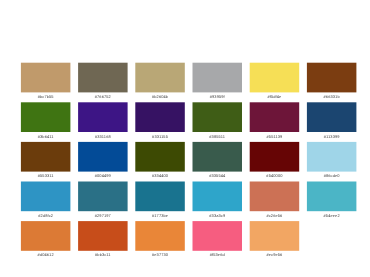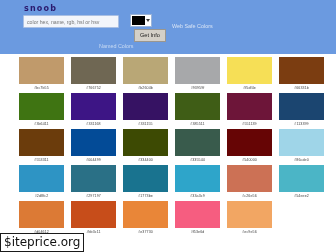--- a/index.html
+++ b/index.html
@@ -163,37 +163,20 @@
     font-family: "DejaVu Sans", sans-serif;
     line-height: 14px;
     z-index: 30;
   }
 </style>
 </head>
 <body>
 
 <div class="page">
 
-  <div class="header">
-
-    <div class="logo">snoob</div>
-
-    <input class="search-input" type="text" placeholder="color hex, name, rgb, hsl or hsv" style="">
-
-    <div class="swatch-picker">
-      <span class="chip" style="background: rgb(0, 0, 0);"></span>
-      <span class="caret"></span>
-    </div>
-
-    <div class="get-info-btn">Get Info</div>
-
-    <a class="link-websafe" href="#">Web Safe Colors</a>
-
-    <a class="link-named" href="#">Named Colors</a>
-  </div>
 
   <div class="grid" id="swatch-grid">
       <div class="row">
         <div class="cell">
           <span class="sw" style="background: rgb(192, 154, 107);"></span>
           <span class="hex">#bc7b55</span>
         </div>
         <div class="cell">
           <span class="sw" style="background: rgb(111, 103, 83);"></span>
           <span class="hex">#766752</span>
@@ -310,15 +293,14 @@
           <span class="sw" style="background: rgb(246, 93, 128);"></span>
           <span class="hex">#f53e6d</span>
         </div>
         <div class="cell">
           <span class="sw" style="background: rgb(242, 166, 99);"></span>
           <span class="hex">#ec9e56</span>
         </div>
       </div>
     </div>
 
-  <div class="watermark">$iteprice.org</div>
 
 </div>
 
 </body></html>

